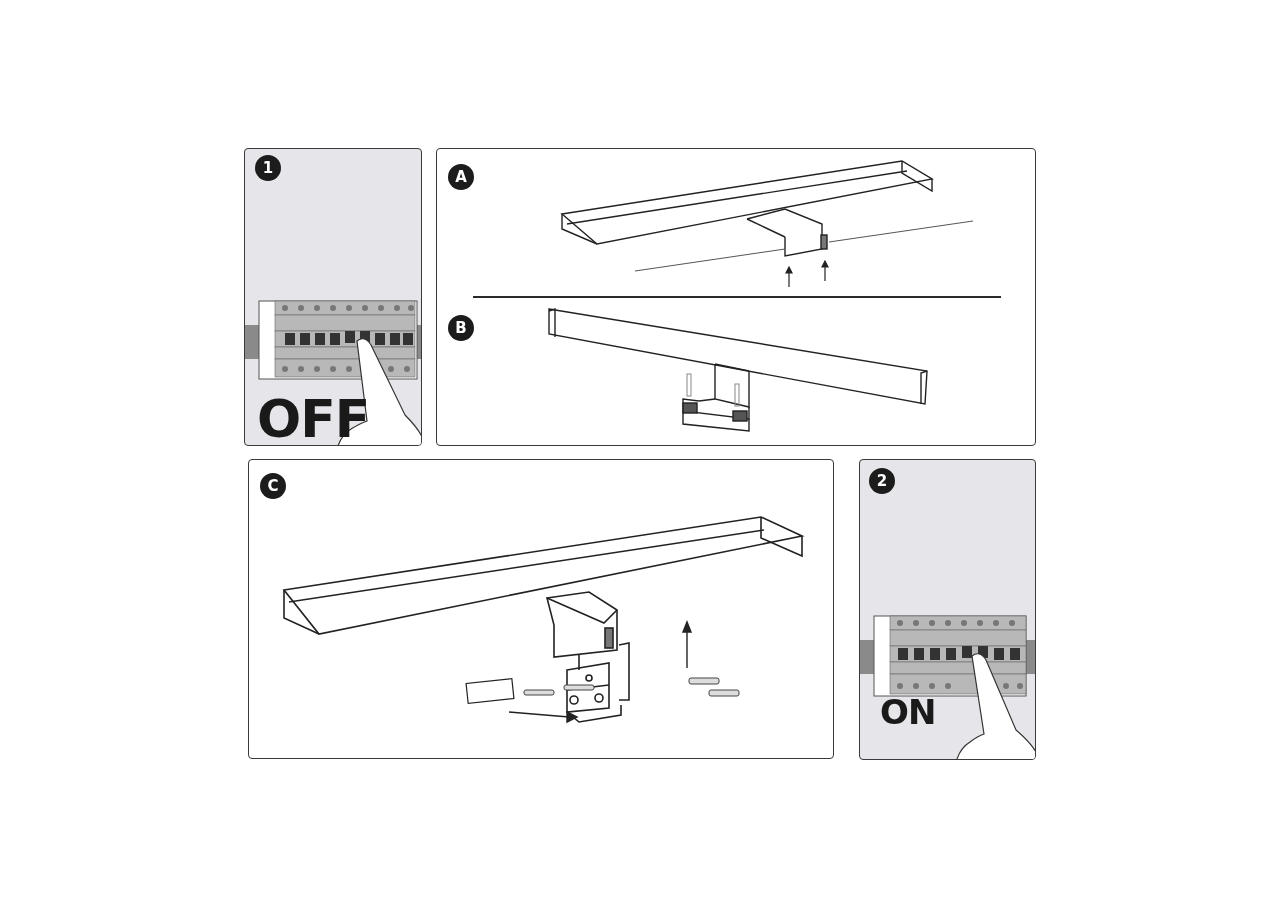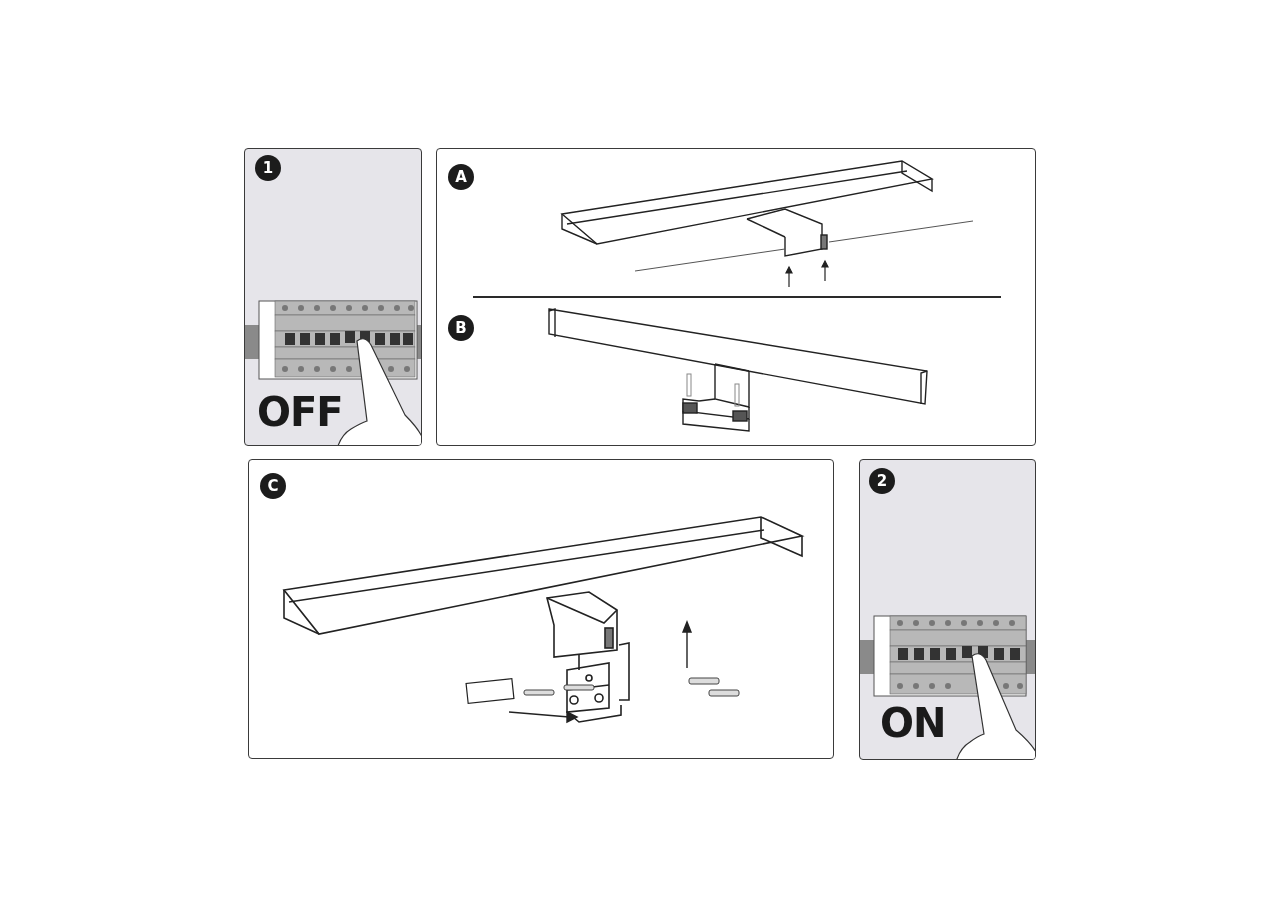--- a/index.html
+++ b/index.html
@@ -53,21 +53,21 @@
       <circle cx="40" cy="220" r="3"></circle>
         <circle cx="56" cy="220" r="3"></circle>
         <circle cx="72" cy="220" r="3"></circle>
       <circle cx="88" cy="220" r="3"></circle>
         <circle cx="104" cy="220" r="3"></circle>
       <circle cx="146" cy="220" r="3"></circle>
         <circle cx="162" cy="220" r="3"></circle>
     </g>
     <path d="M112 192 q8 -6 14 4 l34 70 q14 14 18 24 l0 10 l-86 0 q4 -14 14 -20 q10 -6 16 -8 z" fill="#ffffff" stroke="#333" stroke-width="1.2"></path>
   </svg>
-  <div class="bigword" style="left:12px;top:240px;font-size:40px;">OFF</div>
+  <div class="bigword" style="left:12px;top:240px;font-size:52px;">OFF</div>
 </div>
 
 <div class="panel white" style="left:436px;top:148px;width:600px;height:298px;">
   <div class="badge" style="left:11px;top:15px;">A</div>
   <svg width="600" height="150">
     <g fill="none" stroke="#222" stroke-width="1.4">
       <path d="M125 65 L465 12 L495 30 L160 95 Z" fill="#fff"></path>
       <path d="M125 65 L125 80 L160 95"></path>
       <path d="M130 75 L470 22"></path>
       <path d="M465 12 L465 24 L495 42 L495 30"></path>
@@ -175,14 +175,14 @@
         <circle cx="152" cy="163" r="3"></circle>
       <circle cx="40" cy="226" r="3"></circle>
         <circle cx="56" cy="226" r="3"></circle>
         <circle cx="72" cy="226" r="3"></circle>
       <circle cx="88" cy="226" r="3"></circle>
         <circle cx="146" cy="226" r="3"></circle>
         <circle cx="160" cy="226" r="3"></circle>
     </g>
     <path d="M112 196 q8 -6 14 4 l30 70 q14 12 20 22 l0 10 l-80 0 q4 -14 14 -20 q8 -6 14 -8 z" fill="#ffffff" stroke="#333" stroke-width="1.2"></path>
   </svg>
-  <div class="bigword" style="left:20px;top:240px;font-size:40px;">ON</div>
+  <div class="bigword" style="left:20px;top:232px;font-size:34px;">ON</div>
 </div>
 
 </body></html>

